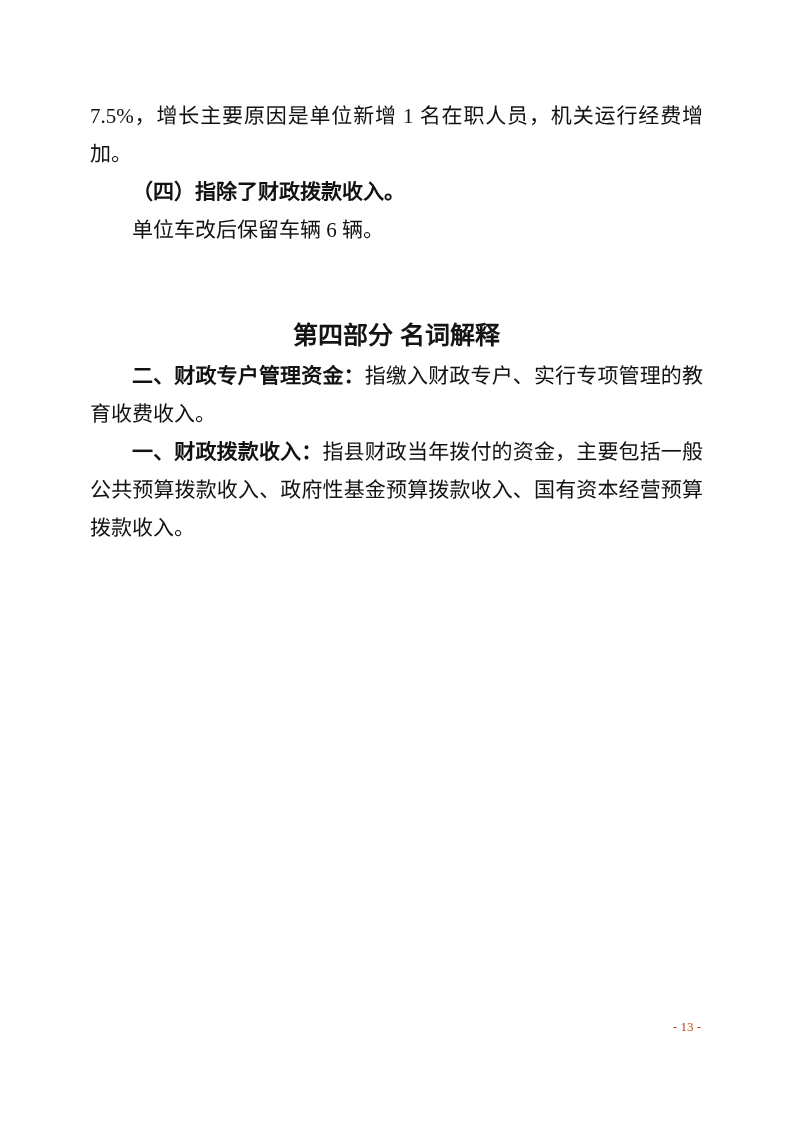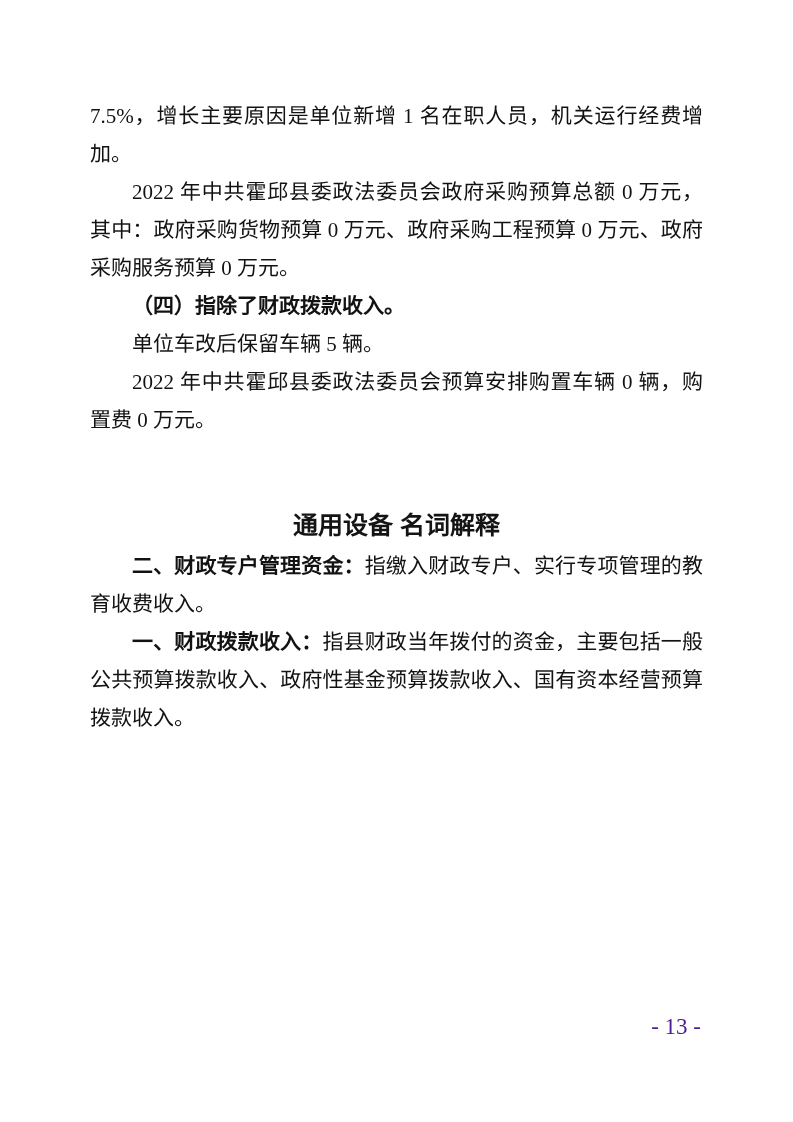--- a/index.html
+++ b/index.html
@@ -43,45 +43,43 @@
     color: #141414;
   }
   .term-lead {
     font-weight: 700;
     font-family: "Liberation Sans", "DejaVu Sans", sans-serif;
   }
   .page-number {
     position: absolute;
     top: 1014px;
     right: 92px;
-    font-size: 23px;
+    font-size: 13px;
     line-height: 26px;
-    color: #4c1d95;
+    color: #c2410c;
     font-family: "Liberation Serif", "DejaVu Serif", serif;
   }
 </style>
 </head>
 <body>
 
 <div class="page">
   <main class="content">
 
     <p class="body-par no-indent">7.5%，增长主要原因是单位新增 1 名在职人员，机关运行经费增加。</p>
 
 
-    <p class="body-par">2022 年中共霍邱县委政法委员会政府采购预算总额 0 万元，其中：政府采购货物预算 0 万元、政府采购工程预算 0 万元、政府采购服务预算 0 万元。</p>
 
     <p class="body-par sub-heading">（四）指除了财政拨款收入。</p>
 
 
-    <p class="body-par">单位车改后保留车辆 5 辆。</p>
+    <p class="body-par">单位车改后保留车辆 6 辆。</p>
 
-    <p class="body-par">2022 年中共霍邱县委政法委员会预算安排购置车辆 0 辆，购置费 0 万元。</p>
 
-    <h2 class="part-title">通用设备  名词解释</h2>
+    <h2 class="part-title">第四部分  名词解释</h2>
 
     <p class="body-par">
       <span class="term-lead">二、财政专户管理资金：</span><span>指缴入财政专户、实行专项管理的教育收费收入。</span>
     </p>
 
     <p class="body-par">
       <span class="term-lead">一、财政拨款收入：</span><span>指县财政当年拨付的资金，主要包括一般公共预算拨款收入、政府性基金预算拨款收入、国有资本经营预算拨款收入。</span>
     </p>
 
 

